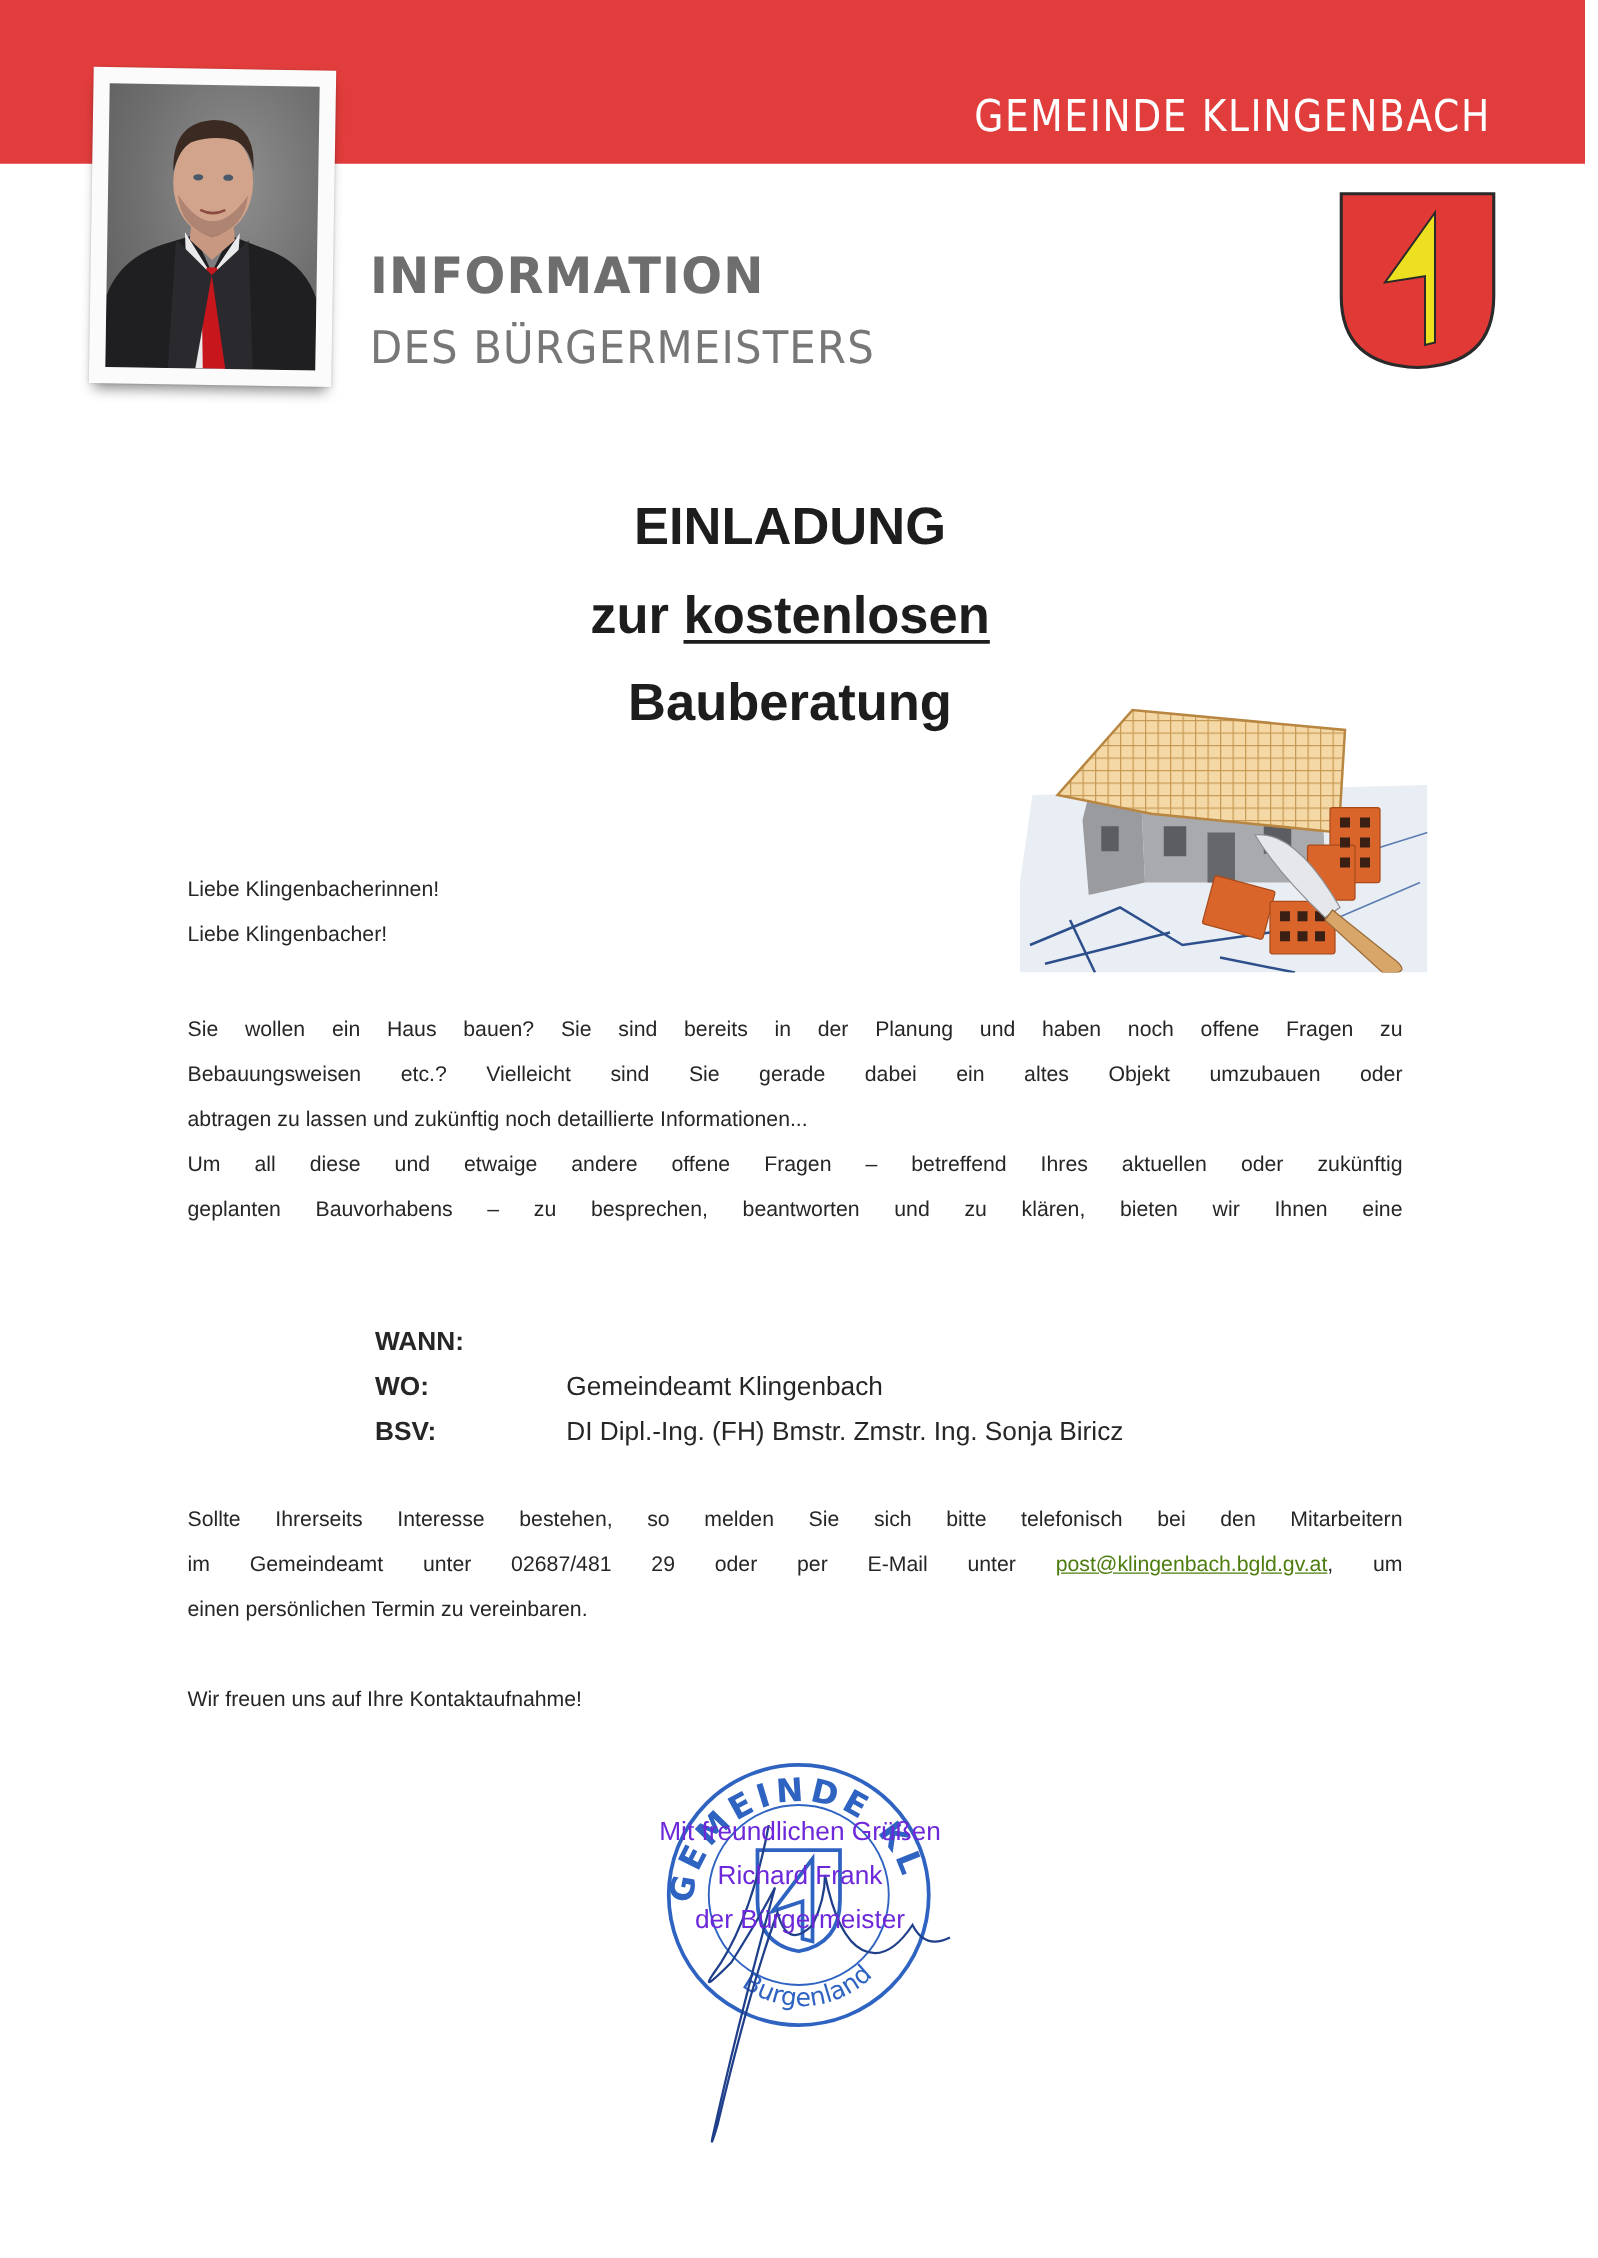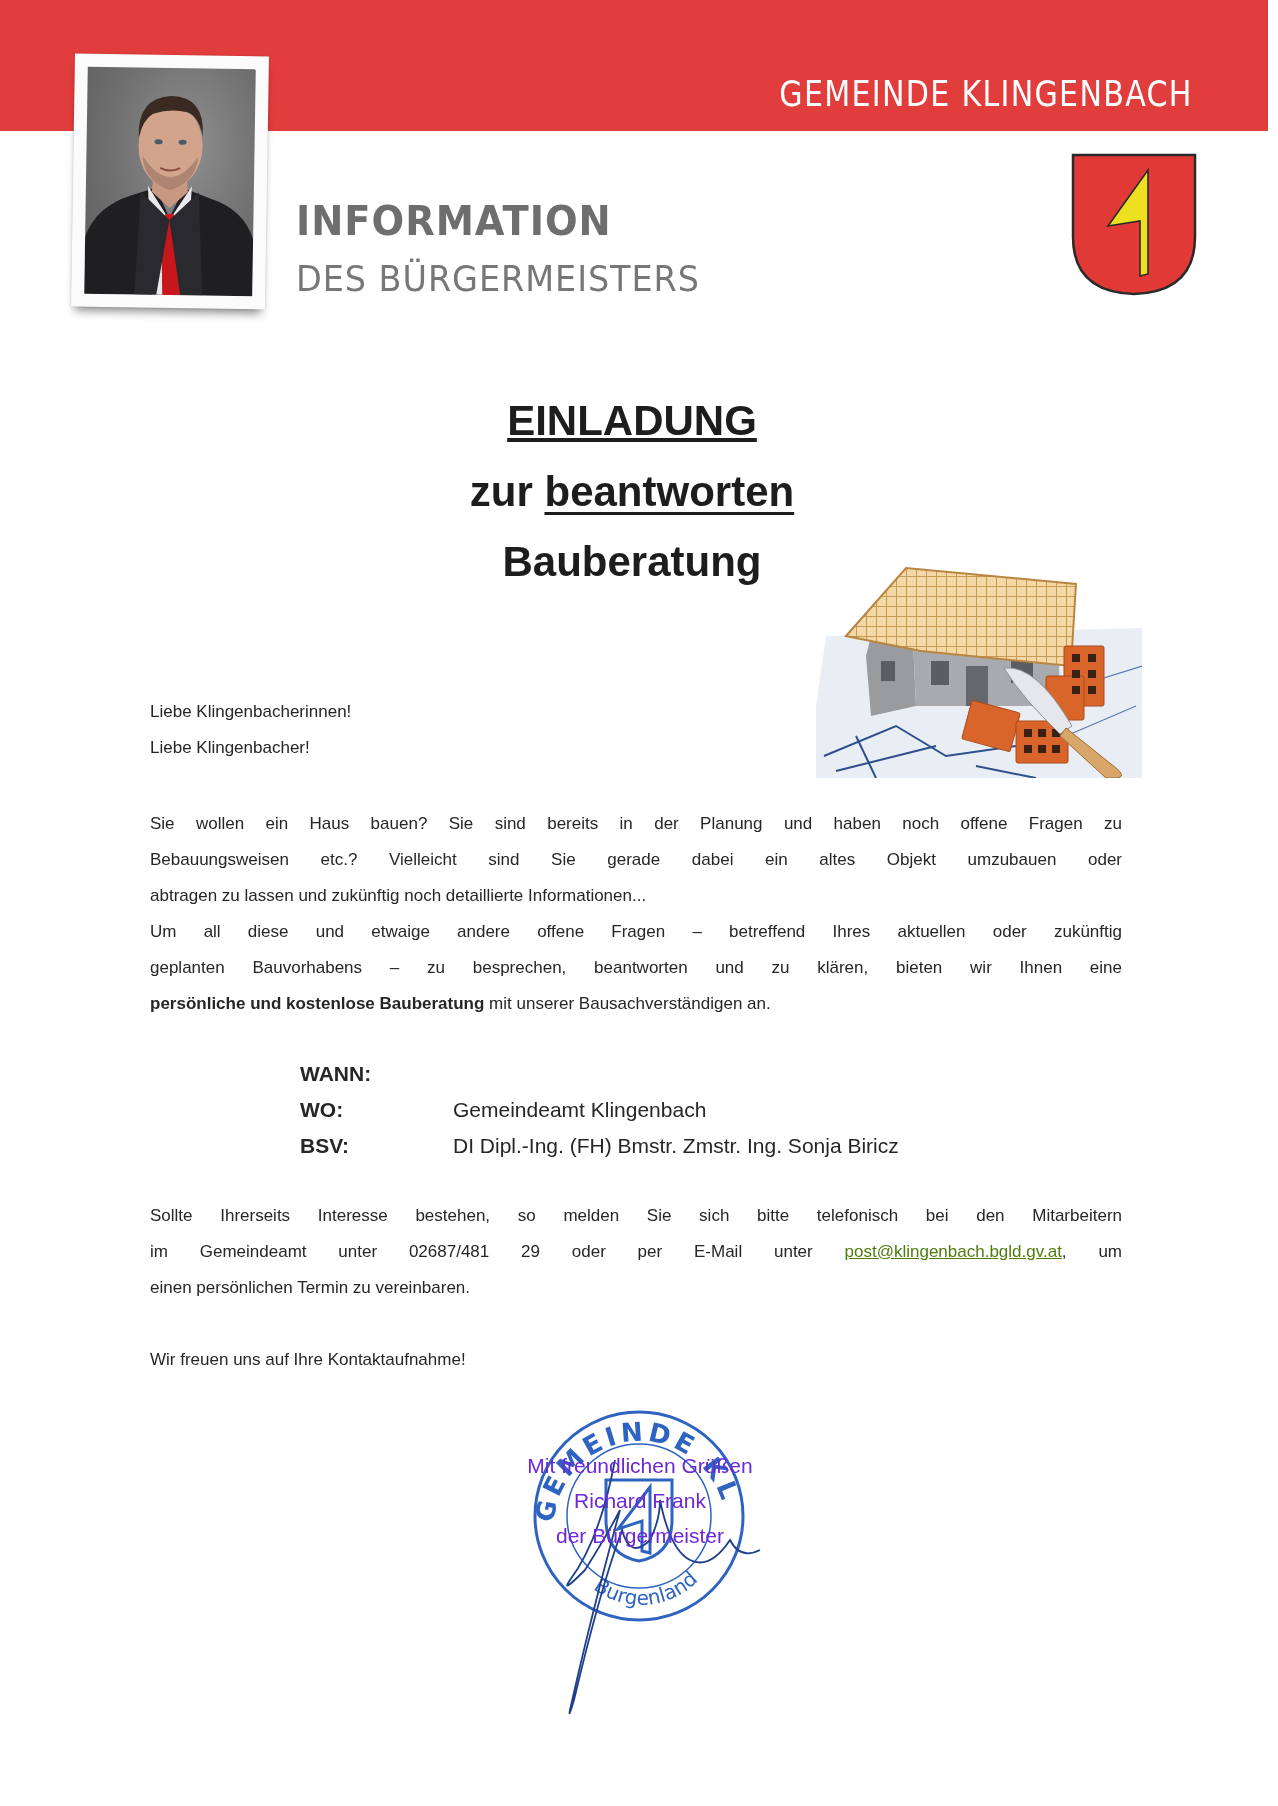--- a/index.html
+++ b/index.html
@@ -11,21 +11,21 @@
 
   .photo-frame { position: absolute; left: 73px; top: 55px; width: 194px; height: 253px; background: #fbfbfb; transform: rotate(0.9deg); box-shadow: 0 8px 10px -4px rgba(0,0,0,0.45), 0 0 2px rgba(0,0,0,0.2); }
   .photo { position: absolute; left: 13px; top: 13px; width: 168px; height: 227px; background: radial-gradient(ellipse at 60% 35%, #8f8f8f 0%, #6f6f6f 55%, #5b5b5b 100%); overflow: hidden; }
 
   .info-heading { position: absolute; left: 296px; top: 198px; font-family: "DejaVu Sans", sans-serif; font-weight: bold; font-size: 40px; color: #6e6e6e; letter-spacing: 1px; transform: scaleX(0.96); transform-origin: left center; }
   .info-sub { position: absolute; left: 296px; top: 258px; font-family: "DejaVu Sans", sans-serif; font-size: 36px; color: #777777; letter-spacing: 1px; transform: scaleX(0.93); transform-origin: left center; }
 
   .shield { position: absolute; left: 1070px; top: 152px; width: 128px; height: 145px; }
 
   .title { position: absolute; left: 0; width: 1264px; text-align: center; font-family: "Liberation Sans", sans-serif; font-weight: bold; font-size: 42px; color: #1d1d1d; }
-  .title.l1 { top: 397px; text-decoration: underline; }
+  .title.l1 { top: 397px; }
   .title.l2 { top: 468px; }
   .title.l3 { top: 538px; }
   .title .ul { text-decoration: underline; text-decoration-thickness: 3px; text-underline-offset: 6px; }
 
   .house { position: absolute; left: 816px; top: 556px; width: 326px; height: 222px; }
 
   .text { position: absolute; left: 150px; width: 972px; font-family: "Liberation Sans", sans-serif; font-size: 17px; color: #262626; line-height: 36px; }
   .greet { top: 694px; }
   .body-para { top: 806px; text-align: justify; }
   .body-para .line { display: block; text-align: justify; text-align-last: justify; }
@@ -87,21 +87,21 @@
 
 <div class="info-heading">INFORMATION</div>
 <div class="info-sub">DES BÜRGERMEISTERS</div>
 
 <svg class="shield" viewBox="0 0 128 145">
   <path d="M3 3 L125 3 L125 85 Q125 140 64 142 Q3 140 3 85 Z" fill="#e13a36" stroke="#2a2a2a" stroke-width="2.5"></path>
   <path d="M78 18 L78 122 L70 124 L70 69 L38 74 Z" fill="#ede020" stroke="#2a2a2a" stroke-width="1.6" stroke-linejoin="miter"></path>
 </svg>
 
 <div class="title l1">EINLADUNG</div>
-<div class="title l2"><span>zur </span><span class="ul">beantworten</span></div>
+<div class="title l2"><span>zur </span><span class="ul">kostenlosen</span></div>
 <div class="title l3">Bauberatung</div>
 
 <svg class="house" viewBox="0 0 326 222">
   <defs>
     <pattern id="grid" width="10" height="10" patternUnits="userSpaceOnUse">
       <path d="M10 0 L0 0 0 10" fill="none" stroke="#c79a55" stroke-width="2"></path>
     </pattern>
   </defs>
 
   <path d="M0 150 L10 80 L326 72 L326 222 L0 222 Z" fill="#e9eef4"></path>
@@ -148,21 +148,20 @@
   <div>Liebe Klingenbacherinnen!</div>
   <div>Liebe Klingenbacher!</div>
 </div>
 
 <div class="text body-para">
   <span class="line">Sie wollen ein Haus bauen? Sie sind bereits in der Planung und haben noch offene Fragen zu</span>
   <span class="line">Bebauungsweisen etc.? Vielleicht sind Sie gerade dabei ein altes Objekt umzubauen oder</span>
   <span class="line last">abtragen zu lassen und zukünftig noch detaillierte Informationen...</span>
   <span class="line">Um all diese und etwaige andere offene Fragen – betreffend Ihres aktuellen oder zukünftig</span>
   <span class="line">geplanten Bauvorhabens – zu besprechen, beantworten und zu klären, bieten wir Ihnen eine</span>
-  <span class="line last"><span class="b">persönliche und kostenlose Bauberatung</span><span> mit unserer Bausachverständigen an.</span></span>
 </div>
 
 <div class="details">
   <div class="row">
     <span class="k">WANN:</span>
   </div>
   <div class="row">
     <span class="k">WO:</span>
     <span>Gemeindeamt Klingenbach</span>
   </div>

